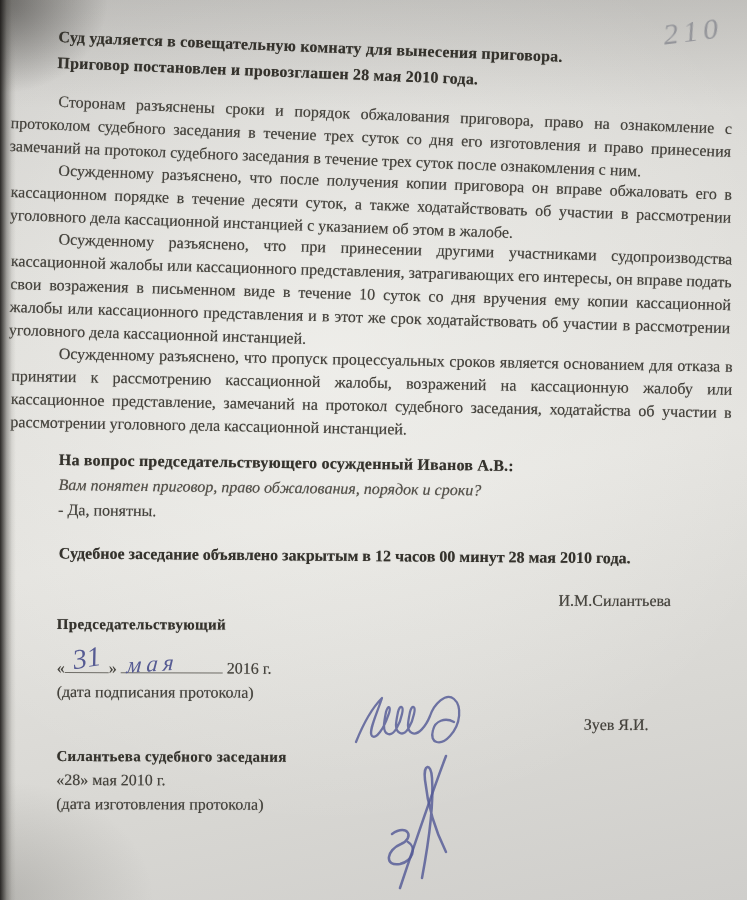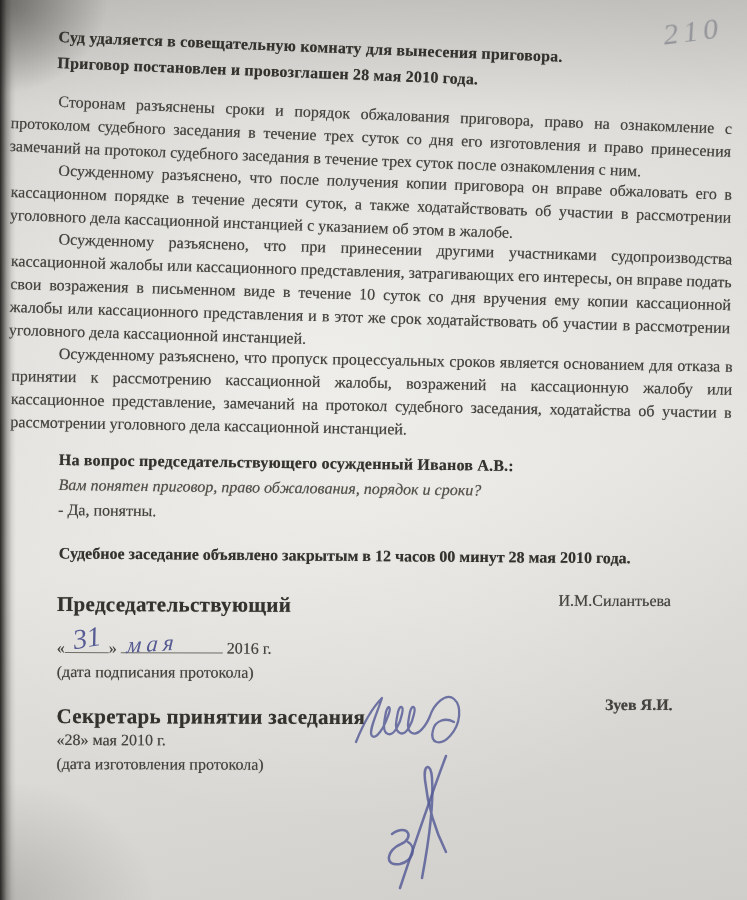--- a/index.html
+++ b/index.html
@@ -38,24 +38,24 @@
   p { margin:0; }
   .bold { font-weight:bold; color:#34322c; letter-spacing:0.2px; }
   .title { margin-left:47px; margin-bottom:12px; line-height:26px; }
   .para { text-align:justify; text-indent:47px; }
   .dialog { margin-left:47px; line-height:25px; margin-top:14px; margin-bottom:18px; }
   .q-italic { font-style:italic; color:#55524b; }
   .closing { font-weight:bold; color:#34322c; text-indent:47px; text-align:justify;
              line-height:26px; max-width:700px; margin-bottom:26px; }
   .sig-section { margin-left:45px; margin-right:14px; line-height:24px; }
   .sig-row { display:flex; align-items:flex-start; }
-  .sig-role { font-weight:bold; color:#34322c; font-size:21px; letter-spacing:0.3px; }
+  .sig-role { font-weight:bold; color:#34322c; font-size:15px; letter-spacing:0.3px;margin-top:20px; }
   .sig-name { margin-left:auto; }
   .sig-name.chair { margin-right:48px; transform:translateY(-5px); }
-  .sig-name.secr  { margin-right:46px; transform:translateY(-13px);font-weight:bold; }
+  .sig-name.secr  { margin-right:70px; transform:translateY(-13px); }
   .date-line { margin-top:20px; position:relative; }
   .blank { display:inline-block; border-bottom:1.3px solid #6e6c66; position:relative; vertical-align:baseline; }
   .blank-day { width:44px; }
   .blank-month { width:102px; }
   .hw { font-style:italic; color:#565b93; text-shadow:none; }
   .hw-day { position:absolute; left:8px; top:-26px; font-size:28px; transform:rotate(-9deg); }
   .hw-month { position:absolute; left:6px; top:-20px; font-size:23px; letter-spacing:5px; transform:rotate(-4deg) skewX(-8deg); }
   .note { color:#45433d; }
   .sig-row.second { margin-top:20px; }
   
@@ -109,21 +109,21 @@
       </div>
 
       <div class="date-line">
         <span>«</span><span class="blank blank-day"><span class="hw hw-day">31</span></span><span>»</span>
         <span class="blank blank-month"><span class="hw hw-month">мая</span></span>
         <span>2016 г.</span>
       </div>
       <p class="note">(дата подписания протокола)</p>
 
       <div class="sig-row second">
-        <span class="sig-role">Секретарь принятии заседания</span>
+        <span class="sig-role">Силантьева судебного заседания</span>
         <span class="sig-name secr">Зуев Я.И.</span>
       </div>
       <p>«28» мая 2010 г.</p>
       <p class="note">(дата изготовления протокола)</p>
 
     </div>
   </div>
 
   <svg class="sig-svg sig-chair" width="130" height="85" viewBox="0 0 130 85" xmlns="http://www.w3.org/2000/svg">
     <path stroke-width="2.3" d="M8,64 C16,44 26,28 34,20 C28,38 20,54 24,58 C28,62 36,50 40,38 C44,28 40,26 38,34 C36,44 34,54 40,56 C46,58 52,46 54,36 C56,28 52,26 50,34 C48,44 46,52 52,55 C58,58 64,46 66,36 C68,28 64,26 62,34 C60,44 58,52 64,55 C70,58 78,48 82,38 C86,26 98,14 106,21 C114,28 113,46 102,58 C93,68 81,66 85,52 C87,43 97,39 106,44"></path>

